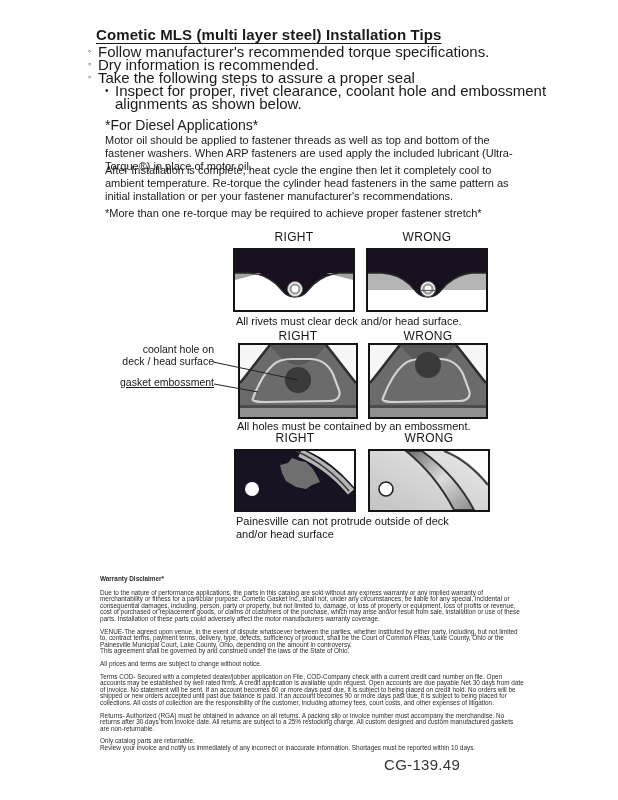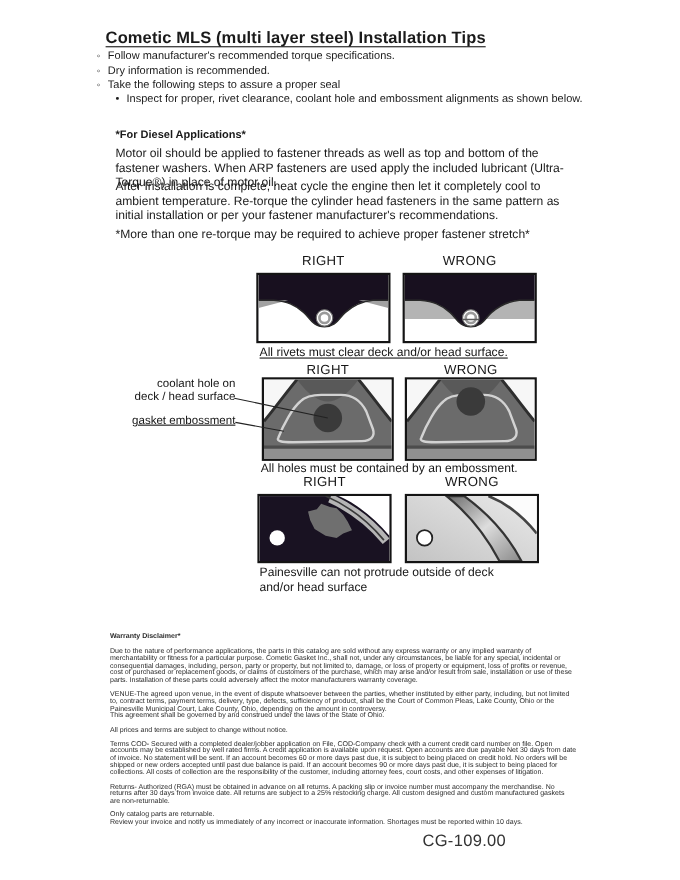--- a/index.html
+++ b/index.html
@@ -7,27 +7,27 @@
     width:618px;height:800px;position:relative;background:#ffffff;
     font-family:"Liberation Sans", sans-serif;color:#1a1a1a;overflow:hidden;
   }
   .abs{position:absolute;}
   
   .page-title{
     left:96px;top:26px;font-size:15px;font-weight:700;
     text-decoration:underline;text-underline-offset:3px;letter-spacing:.1px;
   }
   
-  .bullets{left:88px;top:45px;width:470px;font-size:10px;line-height:13px;}
+  .bullets{left:88px;top:45px;width:470px;font-size:15px;line-height:13px;}
   .b-row{position:relative;padding-left:10px;}
   .b-row::before{content:"\25E6";position:absolute;left:0;top:0;font-size:9px;}
   .b-row.sub{margin-left:17px;}
   .b-row.sub::before{content:"\2022";font-size:10px;}
   
-  .diesel-heading{left:105px;top:117px;font-size:10px;font-weight:700;}
+  .diesel-heading{left:105px;top:117px;font-size:14px;font-weight:400;}
   .dpar{left:105px;width:420px;font-size:11px;line-height:13.2px;}
   
   .dlabel{font-size:12px;text-align:center;color:#161616;letter-spacing:.3px;}
   .dcaption{font-size:11px;color:#161616;line-height:13px;}
   .dbox{position:absolute;border:2px solid #141414;background:#fff;}
   .dbox svg{display:block;}
   .anno{font-size:10.5px;text-align:right;line-height:11.5px;color:#161616;}
   .leader{pointer-events:none;z-index:10;}
   
   .legal{left:100px;top:576px;width:424px;font-size:6.4px;line-height:6.6px;color:#2b2b2b;}
@@ -73,21 +73,21 @@
     <rect x="0" y="40" width="118" height="20" fill="#ffffff"></rect>
     <rect x="0" y="23" width="118" height="17" fill="#b4b4b4"></rect>
     <path d="M0,0 H118 V23 H104 C94,24 87,27 79,34 C73,39 71,47 60,47 C49,47 47,39 41,34 C33,27 26,24 14,23 H0 Z" fill="#18101f"></path>
     <path d="M0,23 H14 C26,24 33,27 41,34 C47,39 49,47 60,47 C71,47 73,39 79,34 C87,27 94,24 104,23 H118" fill="none" stroke="#2a2a2a" stroke-width="1.4"></path>
     <circle cx="60" cy="39" r="7.5" fill="#ffffff" stroke="#6d6d6d" stroke-width="1"></circle>
     <circle cx="60" cy="39" r="4.6" fill="#ffffff" stroke="#9a9a9a" stroke-width="2.4"></circle>
     <line x1="52" y1="40.5" x2="68" y2="40.5" stroke="#5c5c5c" stroke-width="1.3"></line>
   </svg>
 </div>
 
-<div class="abs dcaption" style="left:236px;top:315px;text-decoration:underline;">All rivets must clear deck and/or head surface.</div>
+<div class="abs dcaption" style="left:236px;top:315px;">All rivets must clear deck and/or head surface.</div>
 
 <div class="abs dlabel" style="left:238px;top:329px;width:120px;">RIGHT</div>
 <div class="abs dlabel" style="left:368px;top:329px;width:120px;">WRONG</div>
 
 <div class="abs anno" style="left:116px;top:344px;width:98px;">
   <div>coolant hole on</div>
   <div>deck / head surface</div>
 </div>
 <div class="abs anno" style="left:116px;top:377px;width:98px;text-decoration:underline;">gasket embossment</div>
 
@@ -173,13 +173,13 @@
   <p>Due to the nature of performance applications, the parts in this catalog are sold without any express warranty or any implied warranty of merchantability or fitness for a particular purpose.  Cometic Gasket Inc., shall not, under any circumstances, be liable for any special, incidental or consequential damages, including, person, party or property, but not limited to, damage, or loss of property or equipment, loss of profits or revenue, cost of purchased or replacement goods, or claims of customers of the purchase, which may arise and/or result from sale, installation or use of these parts.  Installation of these parts could adversely affect the motor manufacturers warranty coverage.</p>
   <p>VENUE-The agreed upon venue, in the event of dispute whatsoever between the parties, whether instituted by either party, including, but not limited to, contract terms, payment terms, delivery, type, defects, sufficiency of product, shall be the Court of Common Pleas, Lake County, Ohio or the Painesville Municipal Court, Lake County, Ohio, depending on the amount in controversy.
 This agreement shall be governed by and construed under the laws of the State of Ohio.</p>
   <p>All prices and terms are subject to change without notice.</p>
   <p>Terms COD- Secured with a completed dealer/jobber application on File, COD-Company check with a current credit card number on file.  Open accounts may be established by well rated firms.  A credit application is available upon request.  Open accounts are due payable Net 30 days from date of invoice.  No statement will be sent.  If an account becomes 60 or more days past due, it is subject to being placed on credit hold.  No orders will be shipped or new orders accepted until past due balance is paid.  If an account becomes 90 or more days past due, it is subject to being placed for collections.  All costs of collection are the responsibility of the customer, including attorney fees, court costs, and other expenses of litigation.</p>
   <p>Returns- Authorized (RGA) must be obtained in advance on all returns.  A packing slip or invoice number must accompany the merchandise.  No returns after 30 days from invoice date.  All returns are subject to a 25% restocking charge.  All custom designed and custom manufactured gaskets are non-returnable.</p>
   <p>Only catalog parts are returnable.
 Review your invoice and notify us immediately of any incorrect or inaccurate information.  Shortages must be reported within 10 days.</p>
 </div>
 
-<div class="abs page-code">CG-109.00</div>
+<div class="abs page-code">CG-139.49</div>
 
 </body></html>

